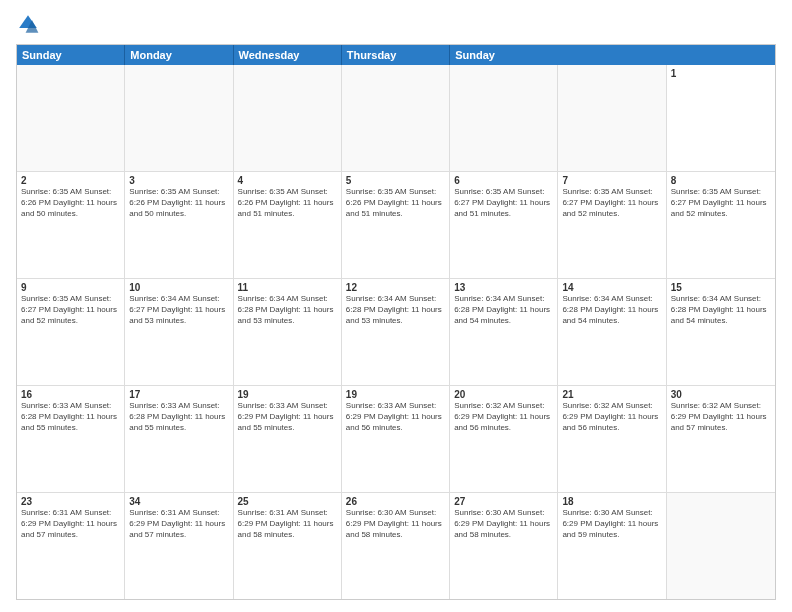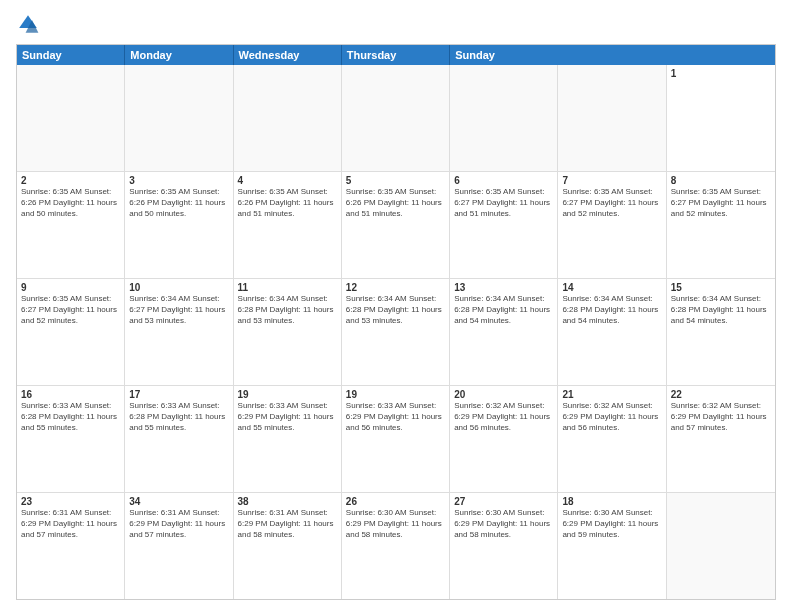--- a/index.html
+++ b/index.html
@@ -291,21 +291,21 @@
 and 56 minutes.</div>
           </div>
           <div class="cal-cell">
             <span class="day-number">21</span>
             <div class="day-info">Sunrise: 6:32 AM
 Sunset: 6:29 PM
 Daylight: 11 hours
 and 56 minutes.</div>
           </div>
           <div class="cal-cell">
-            <span class="day-number">22</span>
+            <span class="day-number">30</span>
             <div class="day-info">Sunrise: 6:32 AM
 Sunset: 6:29 PM
 Daylight: 11 hours
 and 57 minutes.</div>
           </div>
         </div>
         <div class="cal-row">
           <div class="cal-cell">
             <span class="day-number">23</span>
             <div class="day-info">Sunrise: 6:31 AM
@@ -314,21 +314,21 @@
 and 57 minutes.</div>
           </div>
           <div class="cal-cell">
             <span class="day-number">34</span>
             <div class="day-info">Sunrise: 6:31 AM
 Sunset: 6:29 PM
 Daylight: 11 hours
 and 57 minutes.</div>
           </div>
           <div class="cal-cell">
-            <span class="day-number">38</span>
+            <span class="day-number">25</span>
             <div class="day-info">Sunrise: 6:31 AM
 Sunset: 6:29 PM
 Daylight: 11 hours
 and 58 minutes.</div>
           </div>
           <div class="cal-cell">
             <span class="day-number">26</span>
             <div class="day-info">Sunrise: 6:30 AM
 Sunset: 6:29 PM
 Daylight: 11 hours

